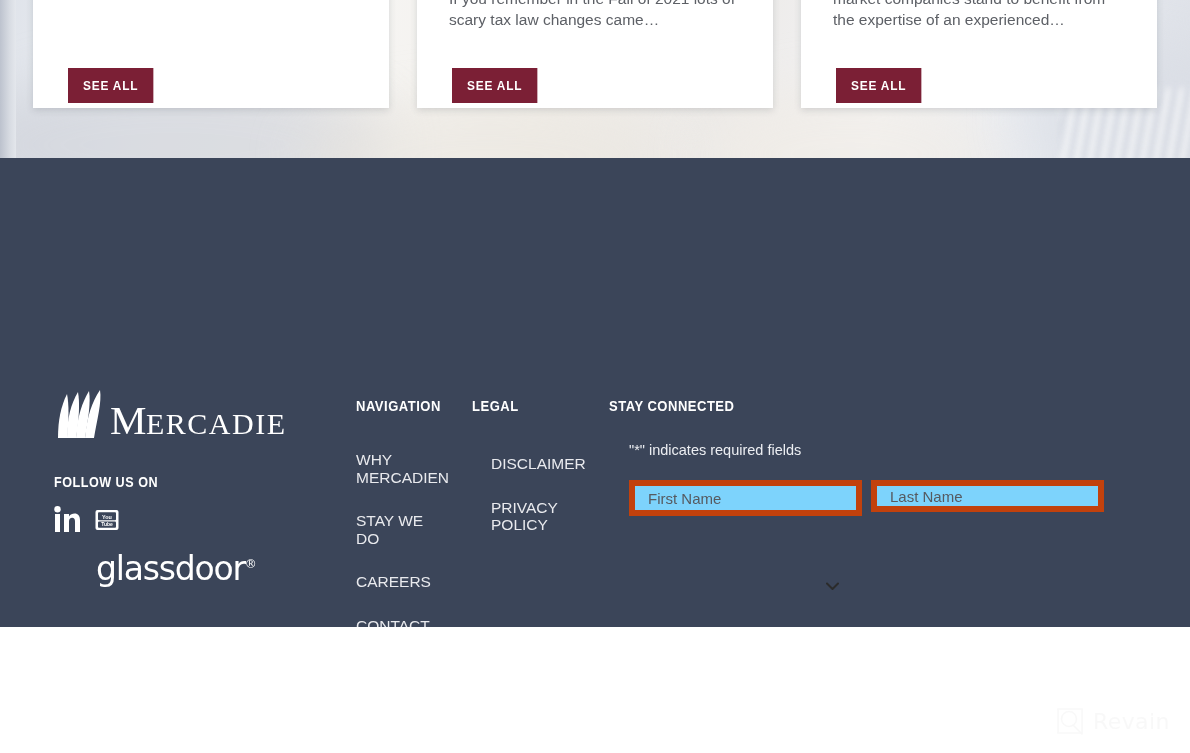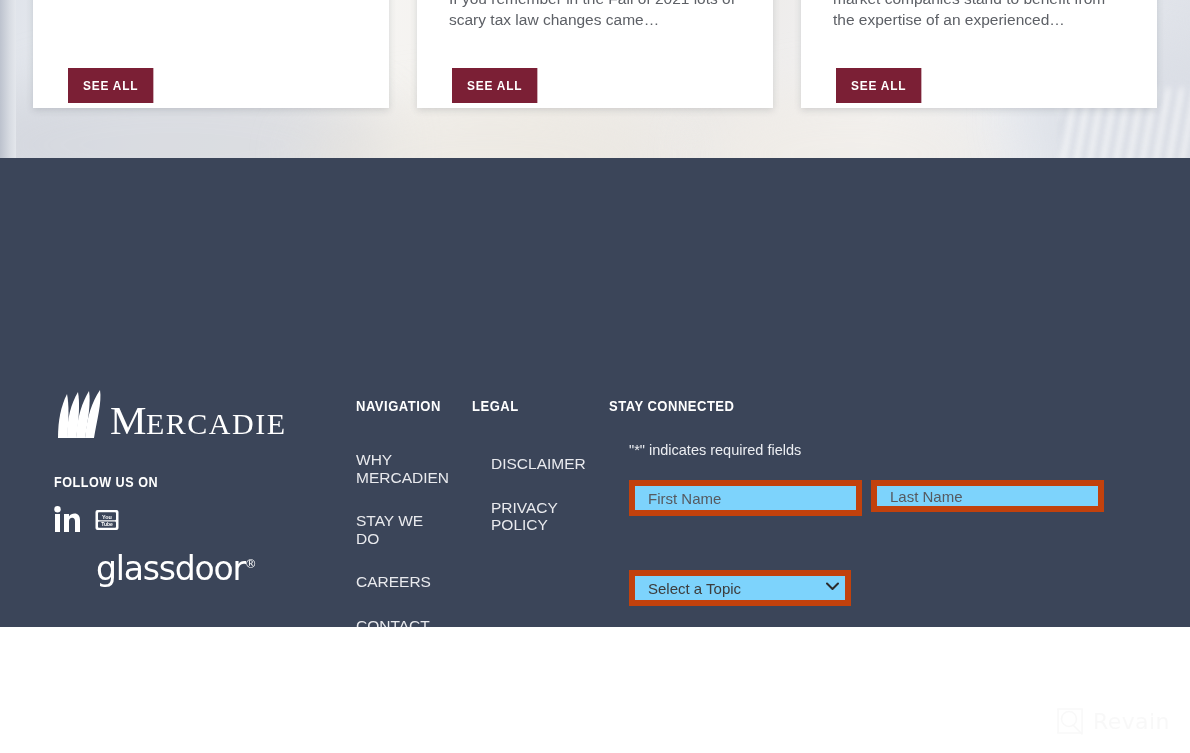--- a/index.html
+++ b/index.html
@@ -231,23 +231,20 @@
         <a href="#">DISCLAIMER</a>
         <a href="#">PRIVACY POLICY</a>
       </nav>
 
       <div class="col-head stay-head">STAY CONNECTED</div>
       <div class="required-note">"*" indicates required fields</div>
 
       <input class="fld f-first" type="text" placeholder="First Name" style="">
       <input class="fld f-last" type="text" placeholder="Last Name" style="">
 
-      <select class="fld f-topic">
-        <option>Select a Topic</option>
-      </select>
       <svg class="topic-chev" width="13" height="9" viewBox="0 0 13 9">
         <path d="M1 1.5 L6.5 7 L12 1.5" stroke="#2b2b2b" stroke-width="2" fill="none" stroke-linecap="round" stroke-linejoin="round"></path>
       </svg>
 
       <input class="fld f-email" type="text" placeholder="Email" style="">
       <input class="fld f-company" type="text" placeholder="Company" style="">
 
     </div>
   </div>
 

